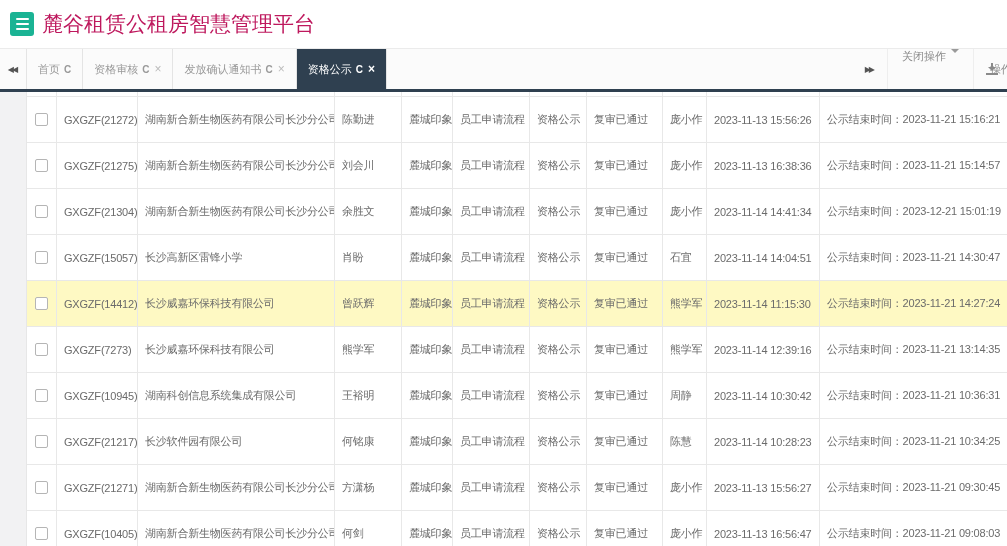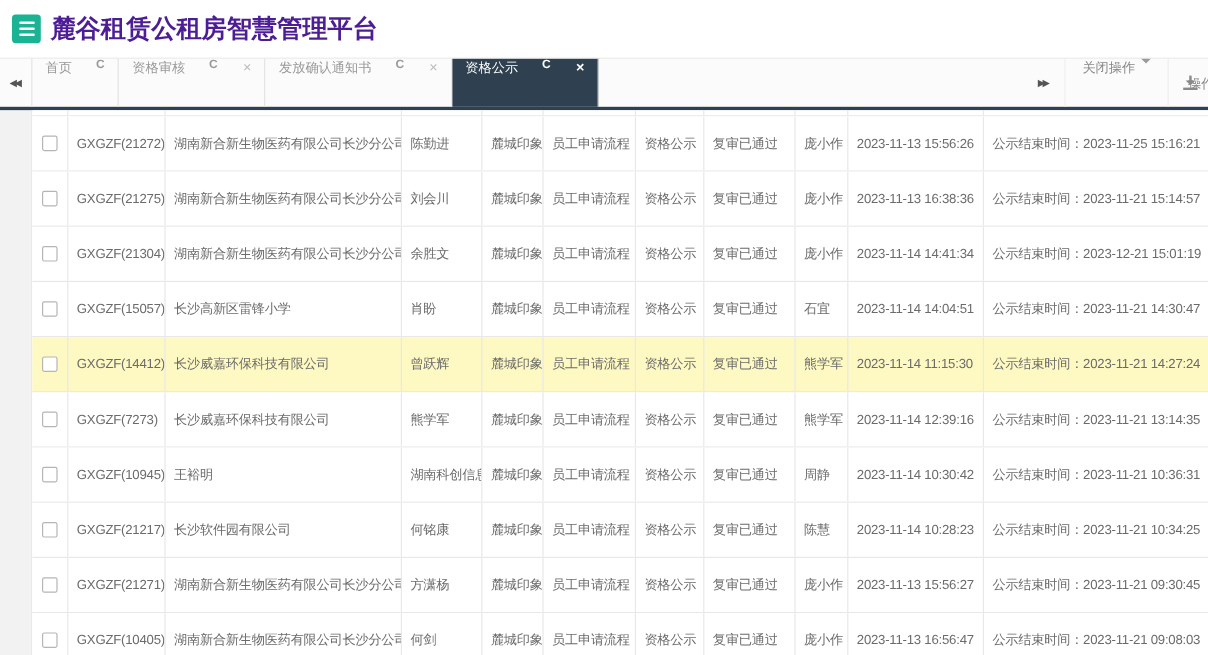--- a/index.html
+++ b/index.html
@@ -5,29 +5,29 @@
   * { box-sizing: border-box; margin: 0; padding: 0; }
   html,body { background:#fff; }
   body { font-family: "Liberation Sans", "DejaVu Sans", sans-serif; }
   .page { position:relative; width:1007px; height:546px; overflow:hidden; background:#fff; }
 
   
   .topbar { height:48px; display:flex; align-items:center; padding-left:10px; background:#fff; }
   .menu-btn { width:24px; height:24px; border:none; border-radius:3px; background:#1ab394;
               display:flex; flex-direction:column; justify-content:center; align-items:center; gap:3px; cursor:pointer; }
   .menu-btn i { display:block; width:13px; height:2px; background:#fff; border-radius:1px; }
-  .app-title { margin-left:8px; font-size:21px; font-weight:700; color:#4c1d95; white-space:nowrap; }
+  .app-title { margin-left:8px; font-size:21px; font-weight:400; color:#be185d; white-space:nowrap; }
 
   
   .tabbar { height:44px; display:flex; align-items:stretch; background:#fbfbfb;
             border-top:1px solid #ebebeb; border-bottom:3px solid #2f4050; }
   .nav-btn { width:27px; display:flex; align-items:center; justify-content:center;
              border-right:1px solid #e4e4e4; color:#555; font-size:8px; letter-spacing:-2px;
              cursor:pointer; user-select:none; padding-right:2px; }
-  .tab { display:flex; align-items:flex-start; gap:20px; padding:0 11px; font-size:11px; color:#999;
+  .tab { display:flex; align-items:center; gap:4px; padding:0 11px; font-size:11px; color:#999;
          border-right:1px solid #e4e4e4; cursor:pointer; white-space:nowrap; background:transparent; }
   .tab .refresh { font-size:10px; font-weight:bold; }
   .tab .close { font-size:12px; color:#bbb; margin-left:1px; }
   .tab.active { background:#2f4050; color:#fff; }
   .tab.active .close { color:#fff; font-weight:bold; }
   .tab-right { margin-left:auto; display:flex; align-items:stretch; }
   .fwd-btn { display:flex; align-items:center; padding:0 14px; color:#555; font-size:8px; letter-spacing:-2px; cursor:pointer; }
   .close-ops { display:flex; gap:5px; padding:0 14px; font-size:11px; color:#888; cursor:pointer; border-left:1px solid #eee; }
   .caret { width:0; height:0; border-left:4px solid transparent; border-right:4px solid transparent; border-top:4px solid #9a9a9a; }
   .export-btn { display:flex; align-items:center; gap:4px; padding:0 0 0 12px; font-size:11px; color:#888;
@@ -134,21 +134,21 @@
             </div>
             <div class="cell">GXGZF(21272)</div>
             <div class="cell">湖南新合新生物医药有限公司长沙分公司</div>
             <div class="cell">陈勤进</div>
             <div class="cell">麓城印象</div>
             <div class="cell">员工申请流程</div>
             <div class="cell">资格公示</div>
             <div class="cell">复审已通过</div>
             <div class="cell">庞小作</div>
             <div class="cell">2023-11-13 15:56:26</div>
-            <div class="cell">公示结束时间：2023-11-25 15:16:21</div>
+            <div class="cell">公示结束时间：2023-11-21 15:16:21</div>
           </div>
           <div class="t-row">
             <div class="cell cb">
               <input type="checkbox" class="rowchk" style="">
             </div>
             <div class="cell">GXGZF(21275)</div>
             <div class="cell">湖南新合新生物医药有限公司长沙分公司</div>
             <div class="cell">刘会川</div>
             <div class="cell">麓城印象</div>
             <div class="cell">员工申请流程</div>
@@ -216,22 +216,22 @@
             <div class="cell">复审已通过</div>
             <div class="cell">熊学军</div>
             <div class="cell">2023-11-14 12:39:16</div>
             <div class="cell">公示结束时间：2023-11-21 13:14:35</div>
           </div>
           <div class="t-row">
             <div class="cell cb">
               <input type="checkbox" class="rowchk" style="">
             </div>
             <div class="cell">GXGZF(10945)</div>
+            <div class="cell">湖南科创信息系统集成有限公司</div>
             <div class="cell">王裕明</div>
-            <div class="cell">湖南科创信息系统集成有限公司</div>
             <div class="cell">麓城印象</div>
             <div class="cell">员工申请流程</div>
             <div class="cell">资格公示</div>
             <div class="cell">复审已通过</div>
             <div class="cell">周静</div>
             <div class="cell">2023-11-14 10:30:42</div>
             <div class="cell">公示结束时间：2023-11-21 10:36:31</div>
           </div>
           <div class="t-row">
             <div class="cell cb">

